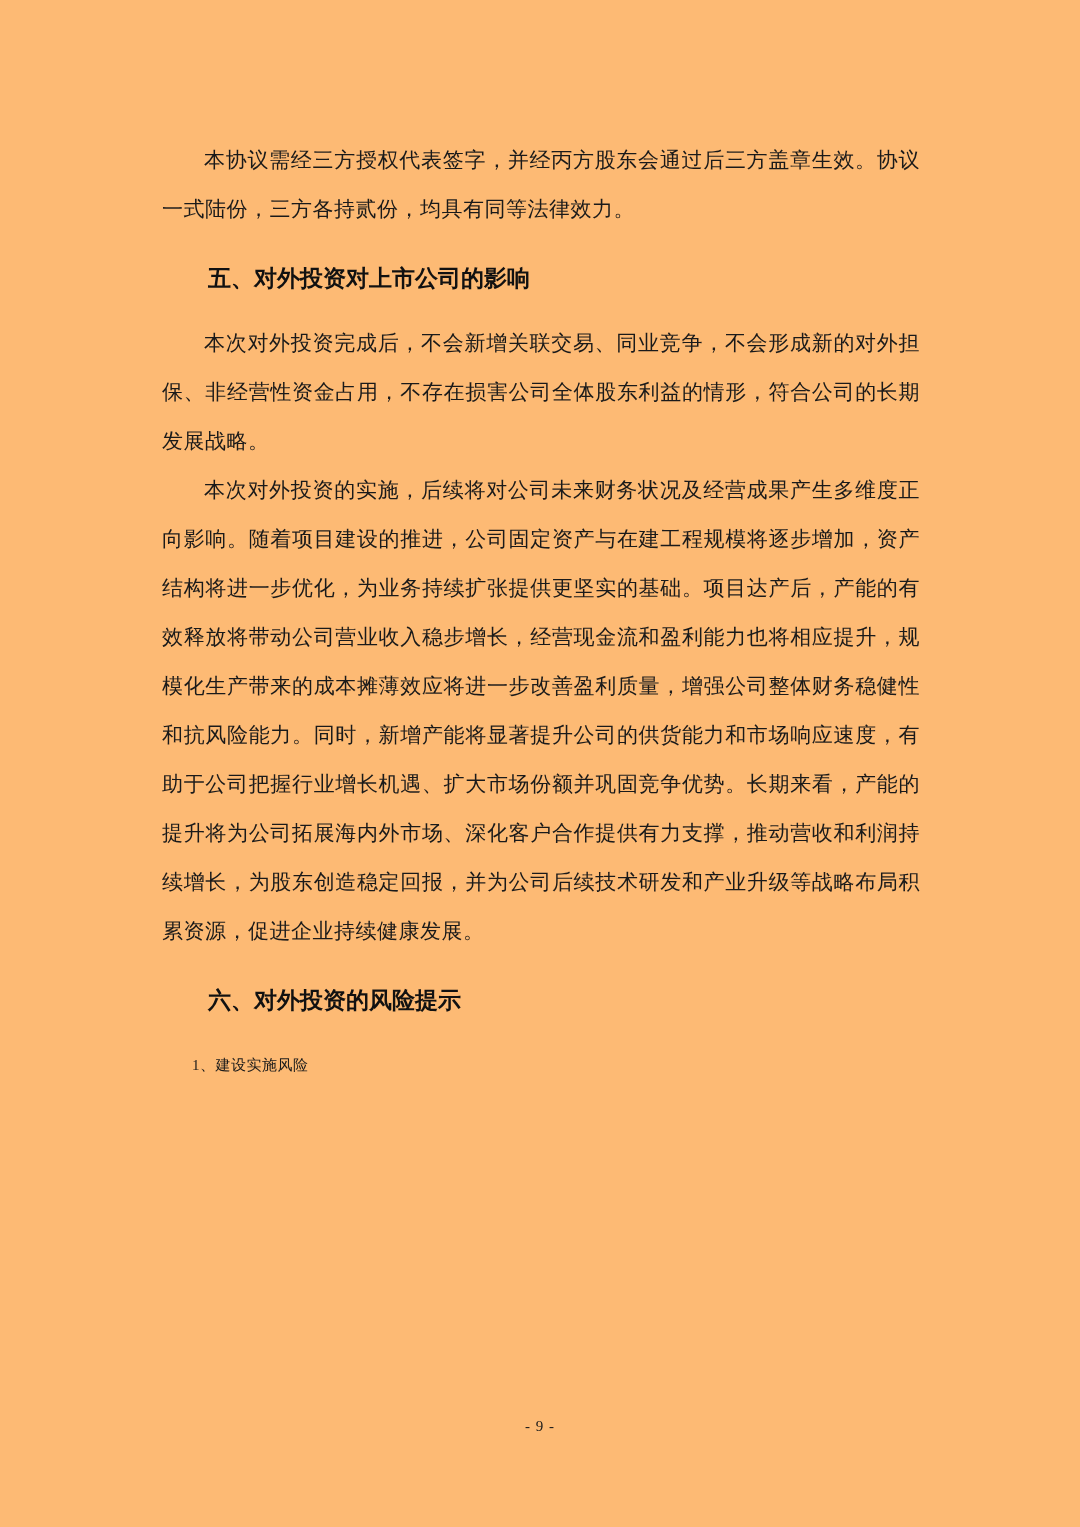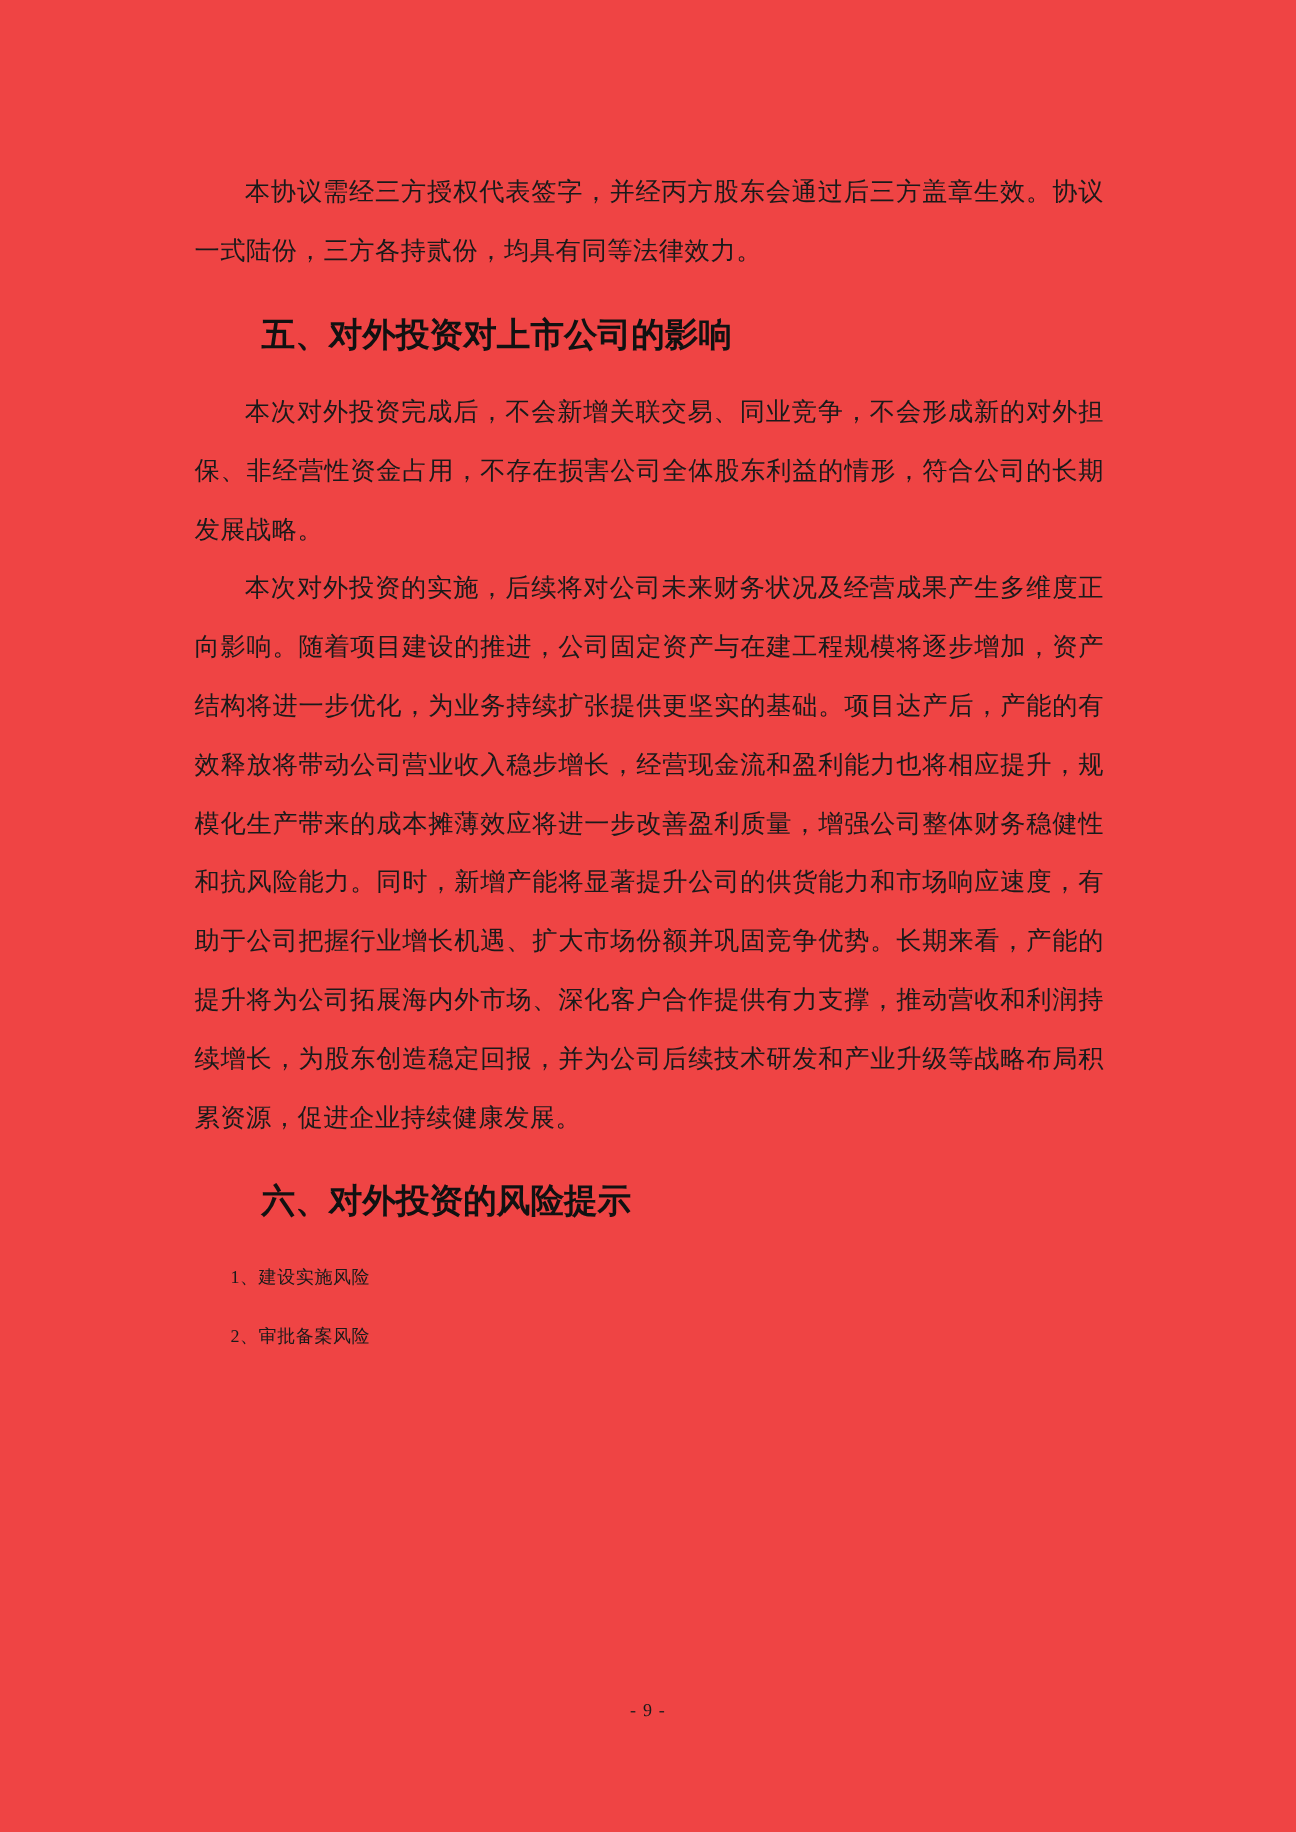--- a/index.html
+++ b/index.html
@@ -5,21 +5,21 @@
     html, body {
       margin: 0;
       padding: 0;
       background: #ffffff;
     }
     .page {
       position: relative;
       width: 1080px;
       height: 1527px;
       margin: 0 auto;
-      background: #ef4444;
+      background: #fdba74;
       overflow: hidden;
       font-family: "Liberation Serif", "DejaVu Serif", serif;
       color: #1a1a1a;
     }
     .content {
       position: absolute;
       top: 136px;
       left: 162px;
       width: 758px;
     }
@@ -28,21 +28,21 @@
       font-size: 21px;
       line-height: 49px;
       text-align: justify;
       text-indent: 2em;
       letter-spacing: 0.5px;
       word-break: break-all;
     }
     .heading {
       margin: 20px 0 16px 0;
       font-family: "Liberation Sans", "DejaVu Sans", sans-serif;
-      font-size: 28px;
+      font-size: 23px;
       font-weight: bold;
       line-height: 49px;
       text-indent: 2em;
       color: #111111;
     }
     .subheading {
       margin: 0;
       font-size: 15px;
       line-height: 49px;
       text-indent: 2em;
@@ -71,18 +71,17 @@
 
     <p class="para">本次对外投资完成后，不会新增关联交易、同业竞争，不会形成新的对外担保、非经营性资金占用，不存在损害公司全体股东利益的情形，符合公司的长期发展战略。</p>
 
     <p class="para">本次对外投资的实施，后续将对公司未来财务状况及经营成果产生多维度正向影响。随着项目建设的推进，公司固定资产与在建工程规模将逐步增加，资产结构将进一步优化，为业务持续扩张提供更坚实的基础。项目达产后，产能的有效释放将带动公司营业收入稳步增长，经营现金流和盈利能力也将相应提升，规模化生产带来的成本摊薄效应将进一步改善盈利质量，增强公司整体财务稳健性和抗风险能力。同时，新增产能将显著提升公司的供货能力和市场响应速度，有助于公司把握行业增长机遇、扩大市场份额并巩固竞争优势。长期来看，产能的提升将为公司拓展海内外市场、深化客户合作提供有力支撑，推动营收和利润持续增长，为股东创造稳定回报，并为公司后续技术研发和产业升级等战略布局积累资源，促进企业持续健康发展。</p>
 
     <h2 class="heading">六、对外投资的风险提示</h2>
 
     <p class="subheading">1、建设实施风险</p>
 
 
-    <p class="subheading">2、审批备案风险</p>
 
   </div>
 
   <div class="page-number">- 9 -</div>
 </div>
 
 </body></html>

